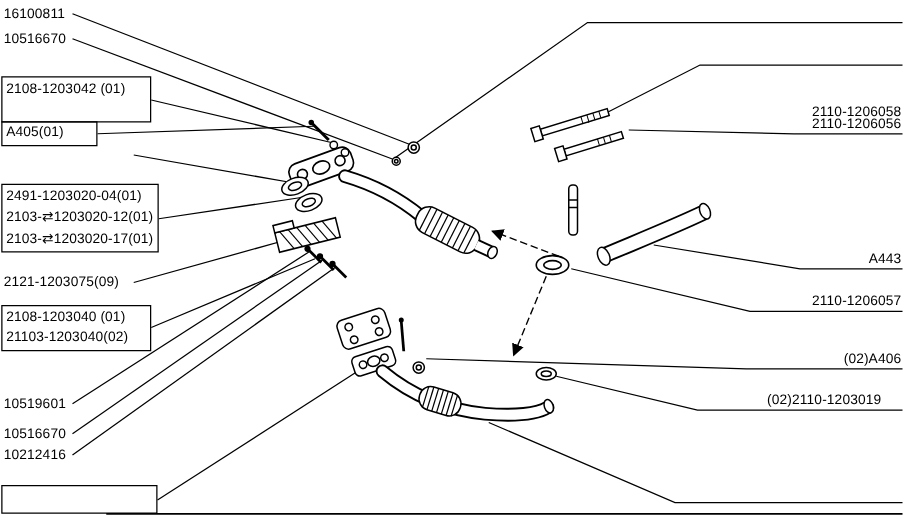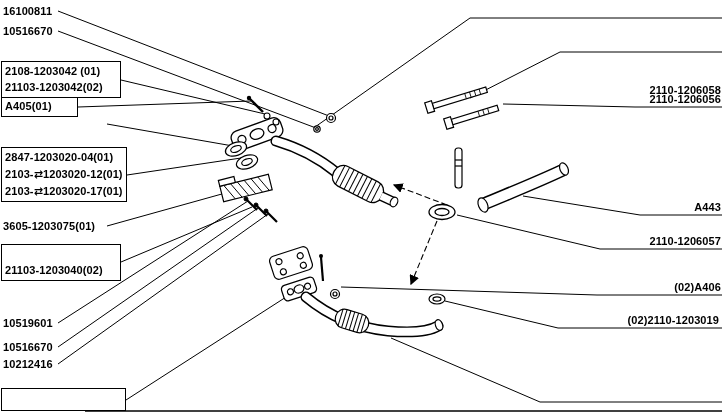--- a/index.html
+++ b/index.html
@@ -3,21 +3,21 @@
 <meta charset="utf-8">
 <style>
   * { margin:0; padding:0; box-sizing:border-box; }
   html,body { background:#ffffff; }
   body { font-family:"Liberation Sans","DejaVu Sans",sans-serif; }
   .canvas {
     position:relative; width:723px; height:417px; background:#fff; overflow:hidden;
   }
   svg.layer { position:absolute; left:0; top:0; }
   .lbl {
-    position:absolute; font-size:11px; font-weight:bold; color:#000;
+    position:absolute; font-size:11px; font-weight:normal; color:#000;
     line-height:15px; white-space:nowrap; letter-spacing:0.1px;
   }
   .lbl.right { text-align:right; }
   .grpbox { position:absolute; border:1.5px solid #000; }
 </style>
 </head>
 <body>
 
 <div class="canvas">
 
@@ -229,31 +229,31 @@
 
   <div class="grpbox" style="left:1px; top:61px; width:120px; height:37px;"></div>
   <div class="grpbox" style="left:1px; top:96.5px; width:77px; height:20px;"></div>
   <div class="grpbox" style="left:1px; top:147px; width:126px; height:55px;"></div>
   <div class="grpbox" style="left:1px; top:244px; width:120px; height:37px;"></div>
   <div class="grpbox" style="left:1px; top:388px; width:125px; height:23px;"></div>
 
   <div class="lbl" style="left:3px; top:4px;">16100811</div>
   <div class="lbl" style="left:3px; top:24px;">10516670</div>
   <div class="lbl" style="left:5px; top:64px;">2108-1203042 (01)</div>
-  <div class="lbl" style="left:5px; top:80px;">21103-1203042(02)</div>
   <div class="lbl" style="left:5px; top:99px;">A405(01)</div>
-  <div class="lbl" style="left:5px; top:150px;">2847-1203020-04(01)</div>
+  <div class="lbl" style="left:5px; top:150px;">2491-1203020-04(01)</div>
   <div class="lbl" style="left:5px; top:167px;">2103-⇄1203020-12(01)</div>
   <div class="lbl" style="left:5px; top:184px;">2103-⇄1203020-17(01)</div>
-  <div class="lbl" style="left:3px; top:219px;">3605-1203075(01)</div>
+  <div class="lbl" style="left:3px; top:219px;">2121-1203075(09)</div>
+  <div class="lbl" style="left:5px; top:247px;">2108-1203040 (01)</div>
   <div class="lbl" style="left:5px; top:263px;">21103-1203040(02)</div>
   <div class="lbl" style="left:3px; top:316px;">10519601</div>
   <div class="lbl" style="left:3px; top:340px;">10516670</div>
   <div class="lbl" style="left:3px; top:357px;">10212416</div>
 
   <div class="lbl right" style="right:2px; top:37px;margin-top:46px;">2110-1206058</div>
   <div class="lbl right" style="right:2px; top:92px;margin-left:40px;">2110-1206056</div>
   <div class="lbl right" style="right:2px; top:200px;">A443</div>
   <div class="lbl right" style="right:2px; top:234px;">2110-1206057</div>
   <div class="lbl right" style="right:2px; top:280px;">(02)A406</div>
-  <div class="lbl right" style="right:4px; top:313px;">(02)2110-1203019</div>
+  <div class="lbl right" style="right:18px; top:313px;">(02)2110-1203019</div>
 
 </div>
 
 </body></html>

